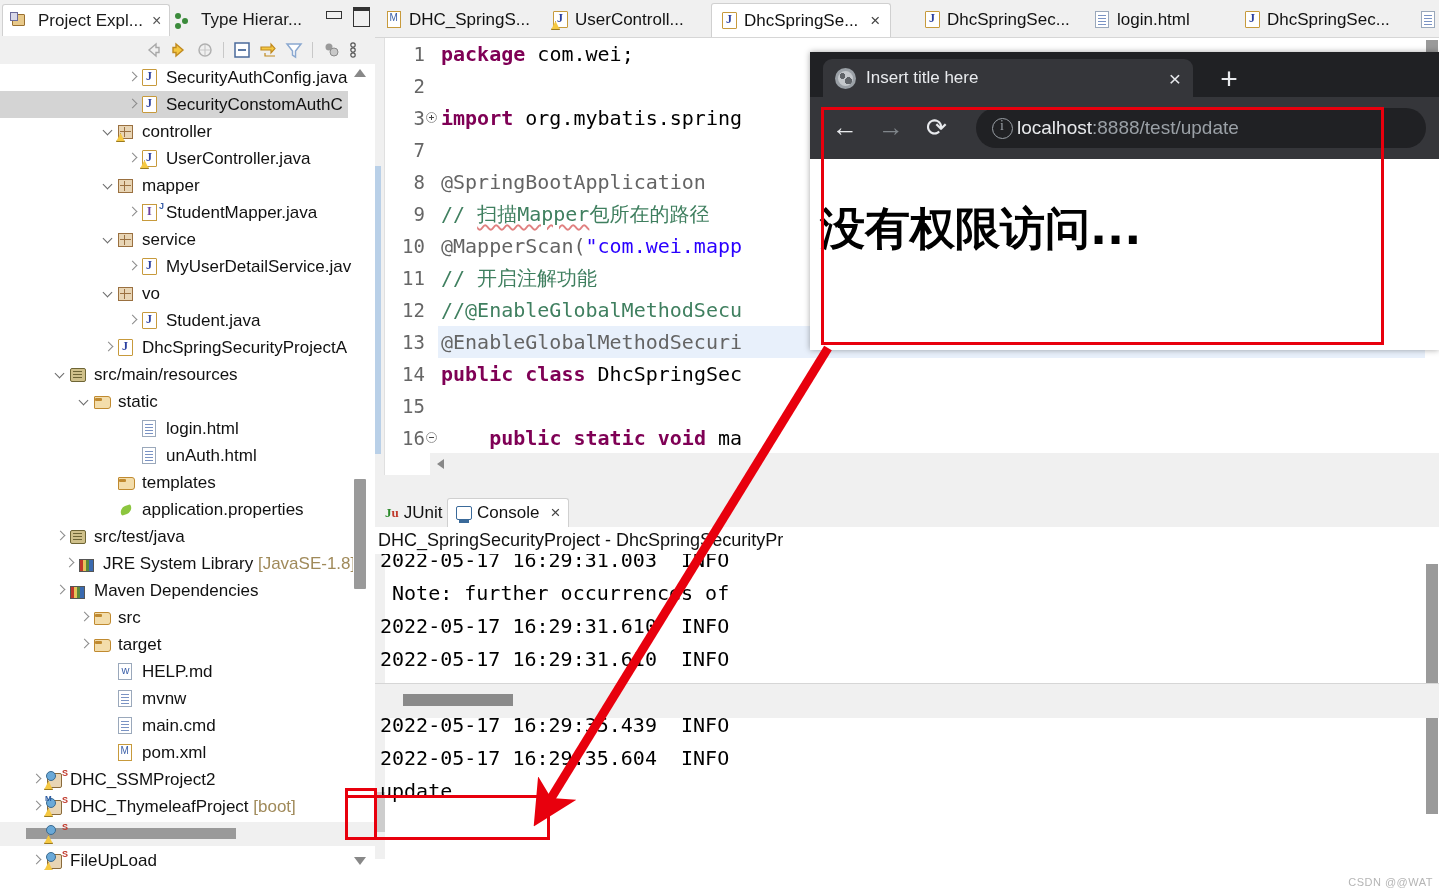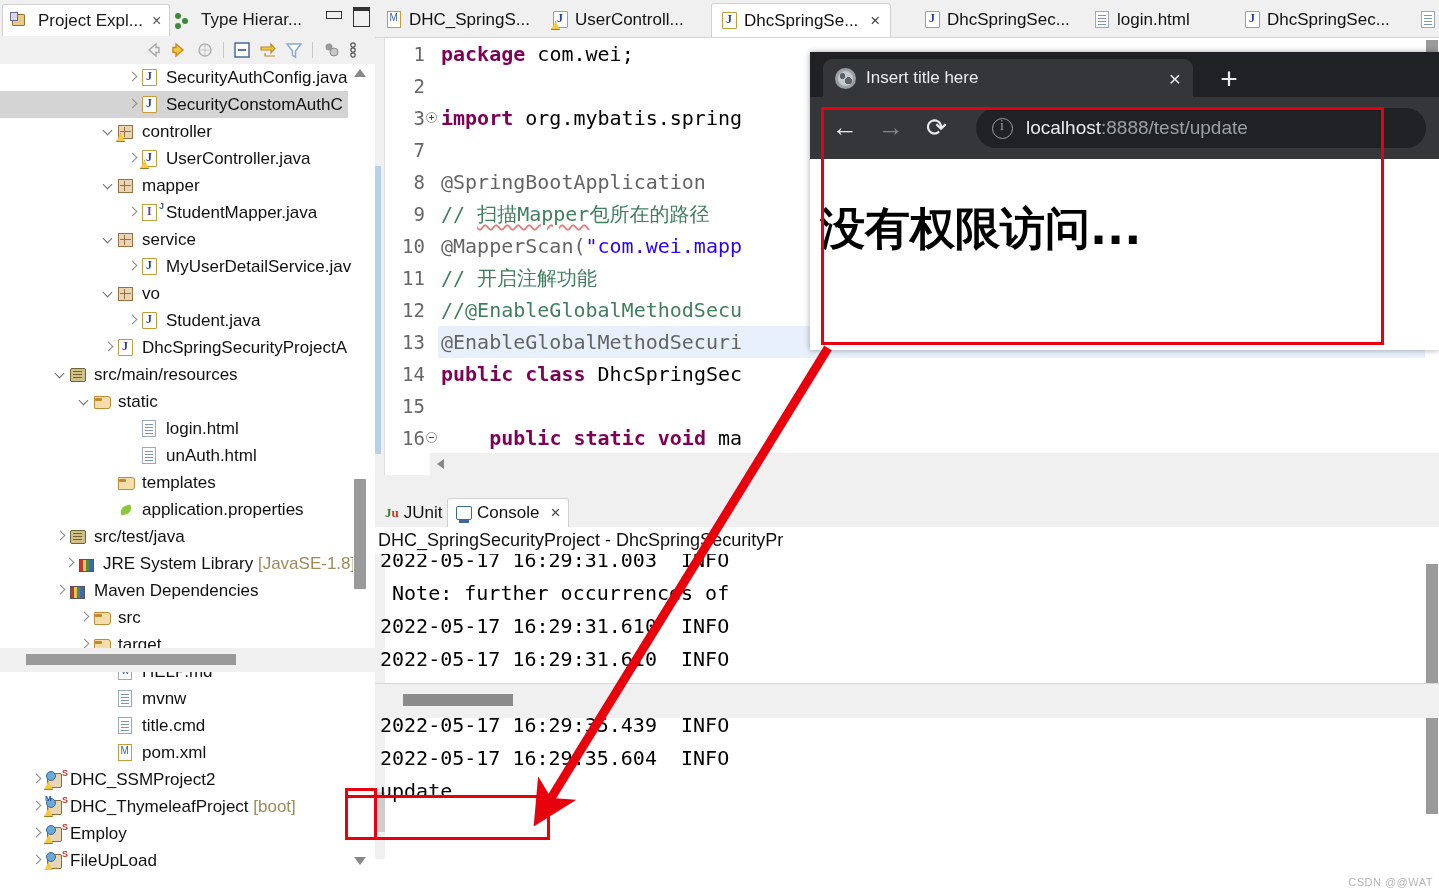--- a/index.html
+++ b/index.html
@@ -7,21 +7,21 @@
     margin: 0; padding: 0;
     width: 1439px; height: 894px;
     overflow: hidden;
     background: #ffffff;
     font-family: "Liberation Sans", sans-serif;
   }
   #root { position: relative; width: 1439px; height: 894px; }
 
   
   .left-panel {
-    position: absolute; left: 0; top: 0; width: 375px; height: 672px;
+    position: absolute; left: 0; top: 0; width: 375px; height: 846px;
     background: #f0f0f0;
   }
   .view-tabs {
     position: absolute; left: 0; top: 0; width: 375px; height: 36px;
     background: #f0f0f0;
   }
   .vtab {
     position: absolute; top: 4px; height: 32px;
     display: flex; align-items: center; gap: 5px;
     padding: 0 8px; font-size: 17px; color: #1a1a1a;
@@ -387,21 +387,21 @@
   .br-toolbar {
     position: absolute; left: 0; top: 45px; width: 629px; height: 62px; background: #35363a;
   }
   .br-nav { position: absolute; top: 17px; color: #e8eaed; font-size: 26px; line-height: 26px; }
   .br-back { left: 22px; }
   .br-fwd { left: 68px; color: #80868b; }
   .br-reload { left: 116px; font-size: 25px; }
   .br-omnibox {
     position: absolute; left: 166px; top: 11px; width: 450px; height: 40px;
     background: #202124; border-radius: 20px; display: flex; align-items: center;
-    padding: 0 16px; gap: 13px;
+    padding: 0 16px; gap: 4px;
   }
   .br-infoic {
     width: 21px; height: 21px; border-radius: 50%; border: 1.6px solid #9aa0a6;
     position: relative; flex: 0 0 21px;
   }
   .br-infoic::after {
     content: "i"; position: absolute; left: 7px; top: -1px; font-size: 14px;
     color: #9aa0a6; font-family: "Liberation Serif", serif;
   }
   .br-url { font-size: 19px; white-space: nowrap; }
@@ -680,21 +680,21 @@
             <span class="ticon">
               <span class="ic-file" style="position: absolute;"></span>
             </span>
             <span class="tlabel">mvnw</span>
           </div>
           <div class="trow" style="padding-left: 102px;">
             <span class="arrow"></span>
             <span class="ticon">
               <span class="ic-file" style="position: absolute;"></span>
             </span>
-            <span class="tlabel">title.cmd</span>
+            <span class="tlabel">main.cmd</span>
           </div>
           <div class="trow" style="padding-left: 102px;">
             <span class="arrow"></span>
             <span class="ticon">
               <span class="ic-xml" style="position: absolute;"></span>
             </span>
             <span class="tlabel">pom.xml</span>
           </div>
           <div class="trow" style="padding-left: 30px;">
             <span class="arrow closed"></span>

